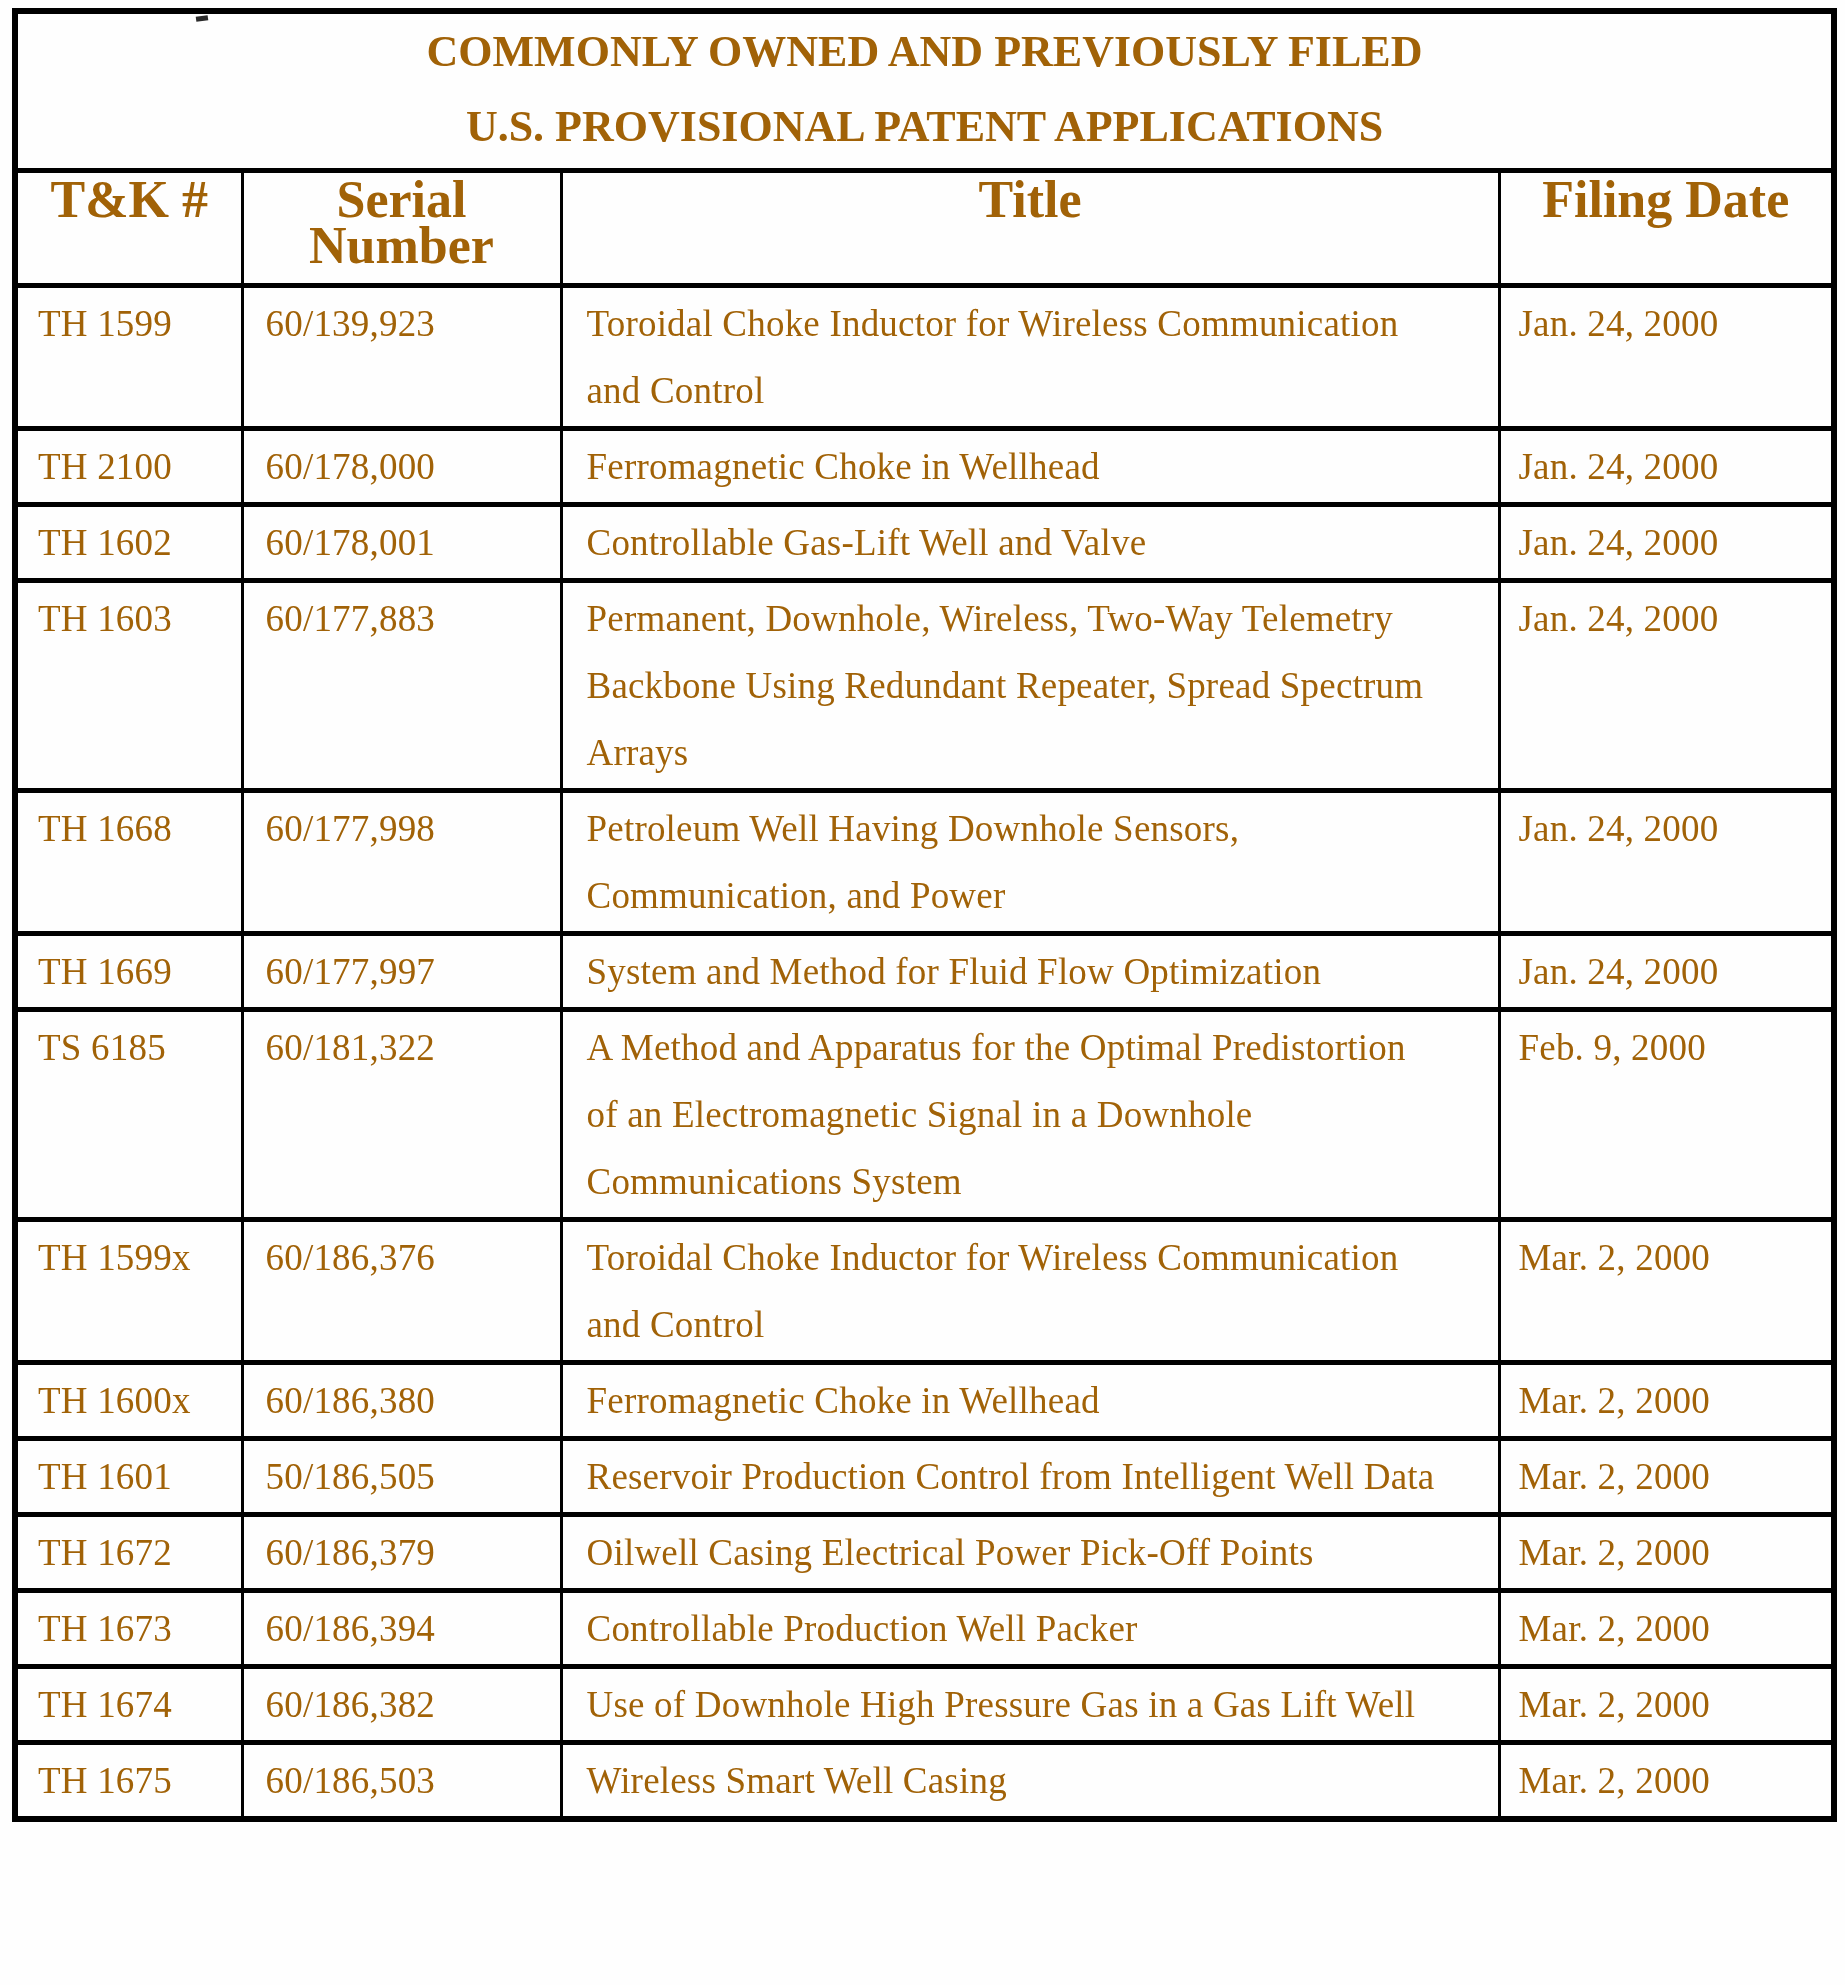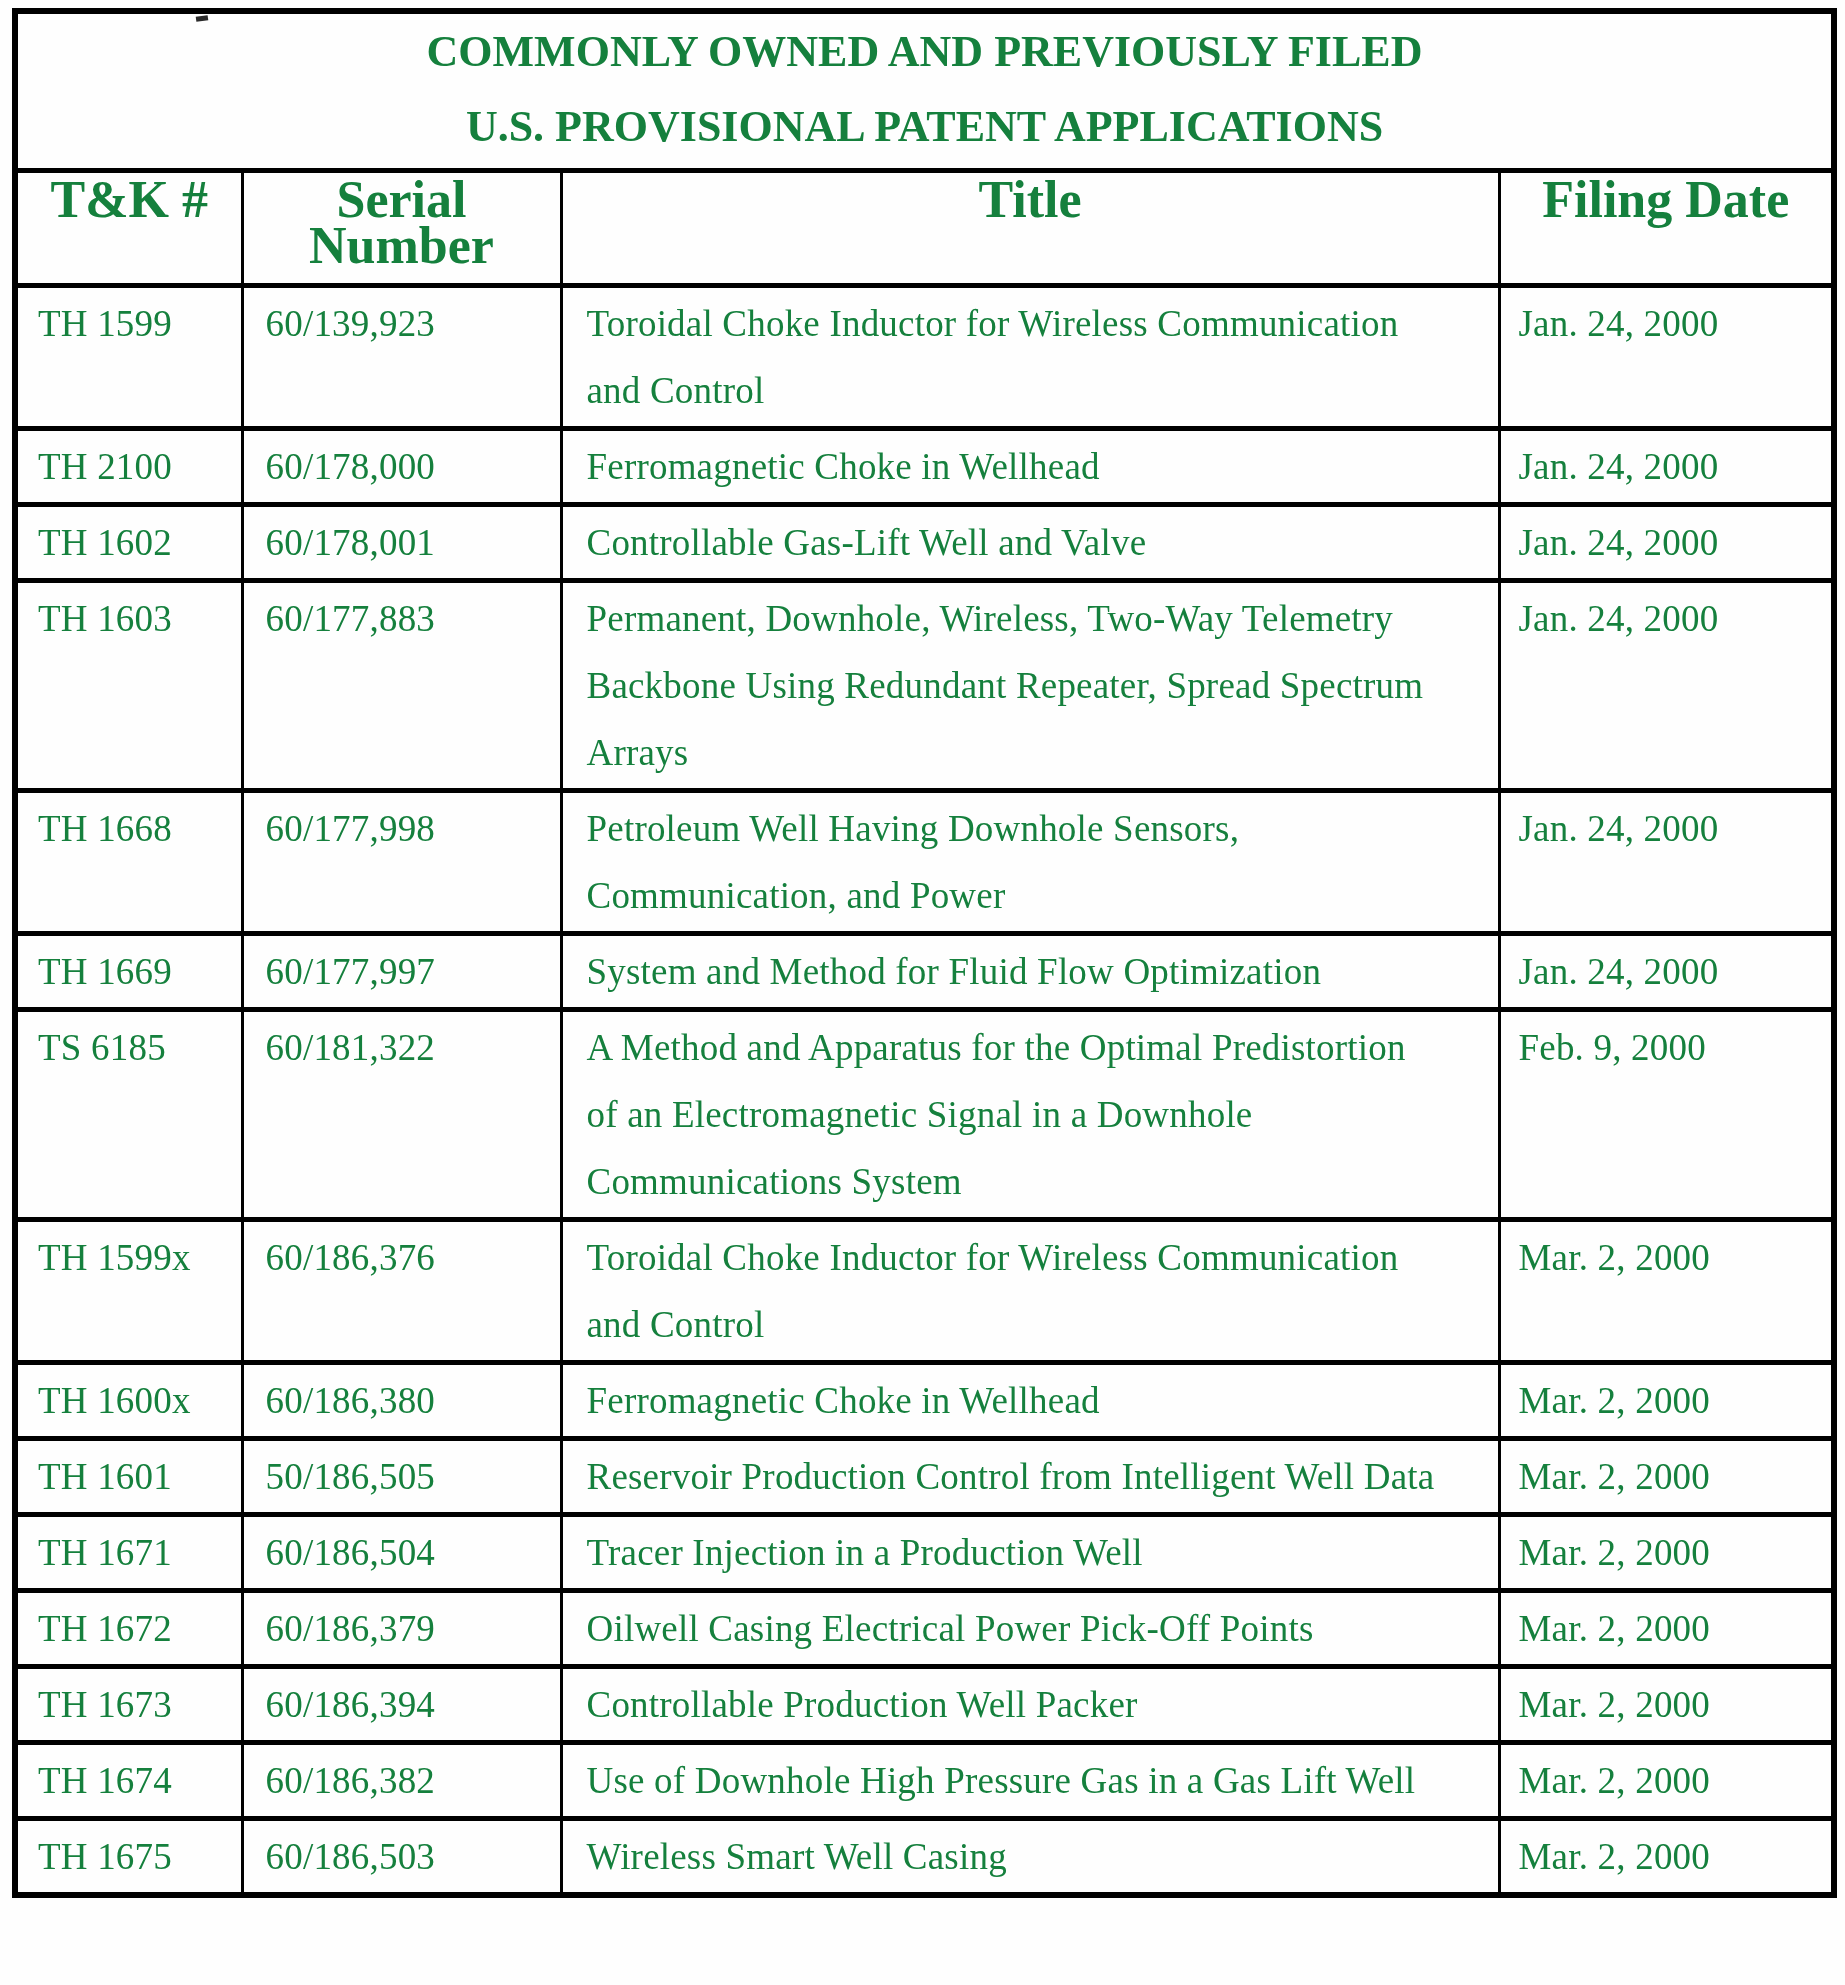--- a/index.html
+++ b/index.html
@@ -7,21 +7,21 @@
     padding: 0;
     background: #ffffff;
   }
   .page {
     position: relative;
     width: 1845px;
     height: 1986px;
     background: #fefefe;
     overflow: hidden;
     font-family: "Liberation Serif", "DejaVu Serif", serif;
-    color: #15803d;
+    color: #a16207;
   }
   .scan-artifact {
     position: absolute;
     left: 196px;
     top: 16px;
     width: 12px;
     height: 5px;
     background: #2a2a2a;
     transform: rotate(-8deg);
   }
@@ -158,26 +158,20 @@
           <td>Ferromagnetic Choke in Wellhead</td>
           <td>Mar. 2, 2000</td>
         </tr>
         <tr>
           <td>TH 1601</td>
           <td>50/186,505</td>
           <td>Reservoir Production Control from Intelligent Well Data</td>
           <td>Mar. 2, 2000</td>
         </tr>
         <tr>
-          <td>TH 1671</td>
-          <td>60/186,504</td>
-          <td>Tracer Injection in a Production Well</td>
-          <td>Mar. 2, 2000</td>
-        </tr>
-        <tr>
           <td>TH 1672</td>
           <td>60/186,379</td>
           <td>Oilwell Casing Electrical Power Pick-Off Points</td>
           <td>Mar. 2, 2000</td>
         </tr>
         <tr>
           <td>TH 1673</td>
           <td>60/186,394</td>
           <td>Controllable Production Well Packer</td>
           <td>Mar. 2, 2000</td>

